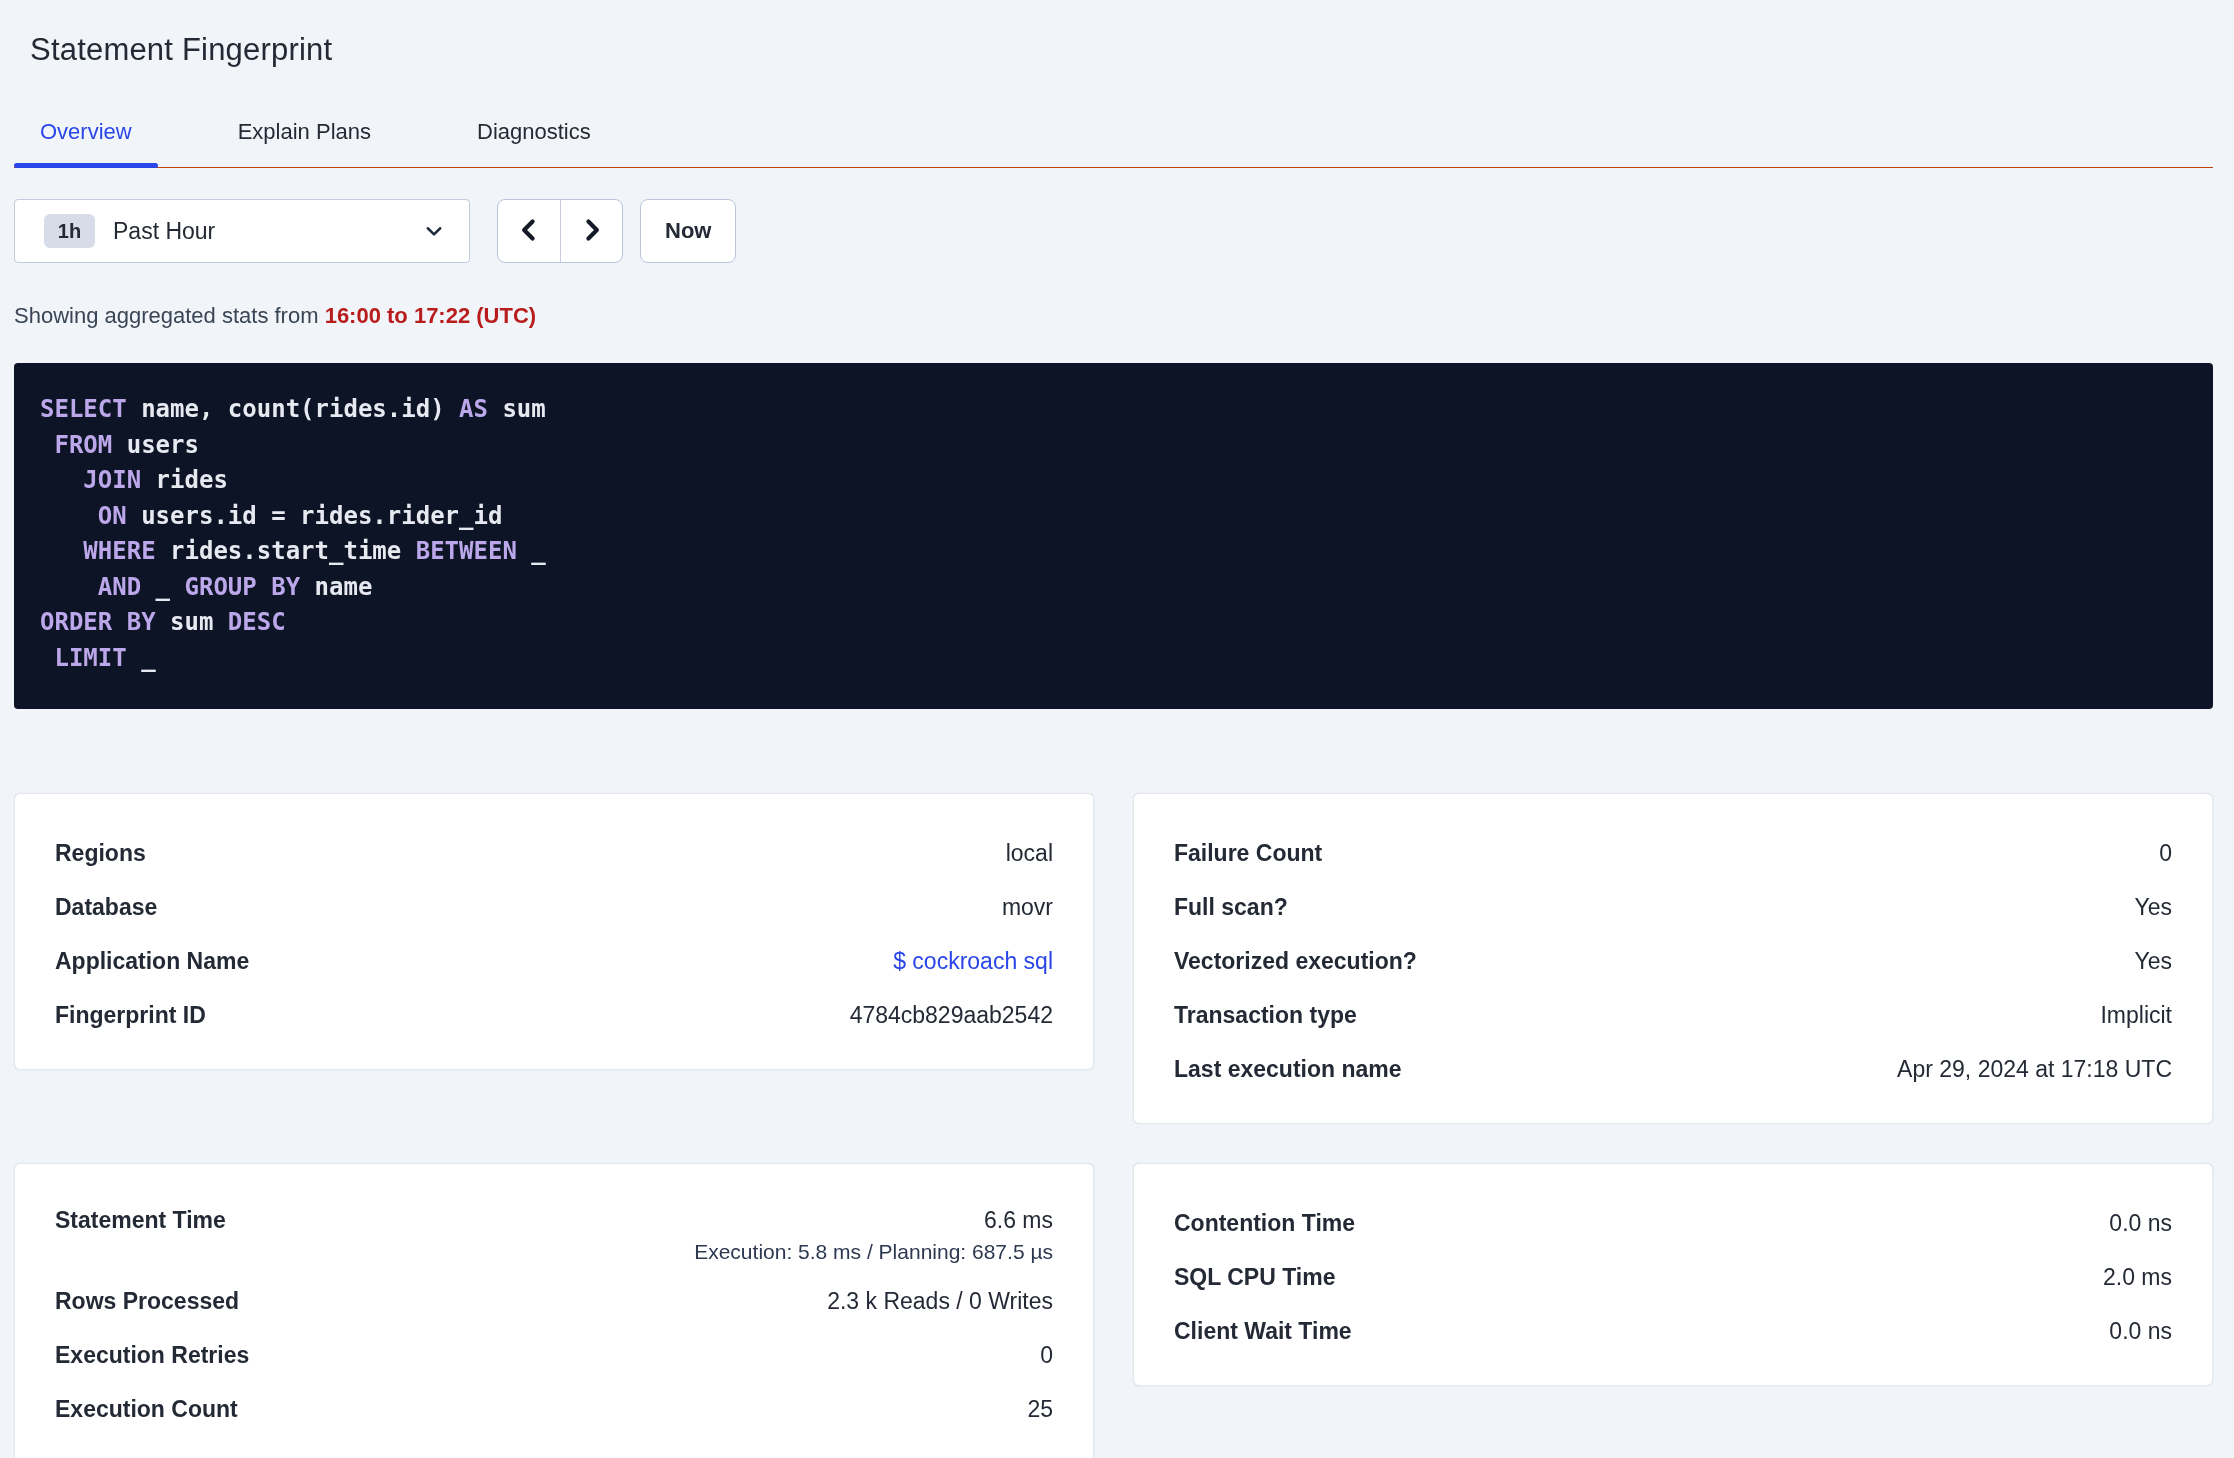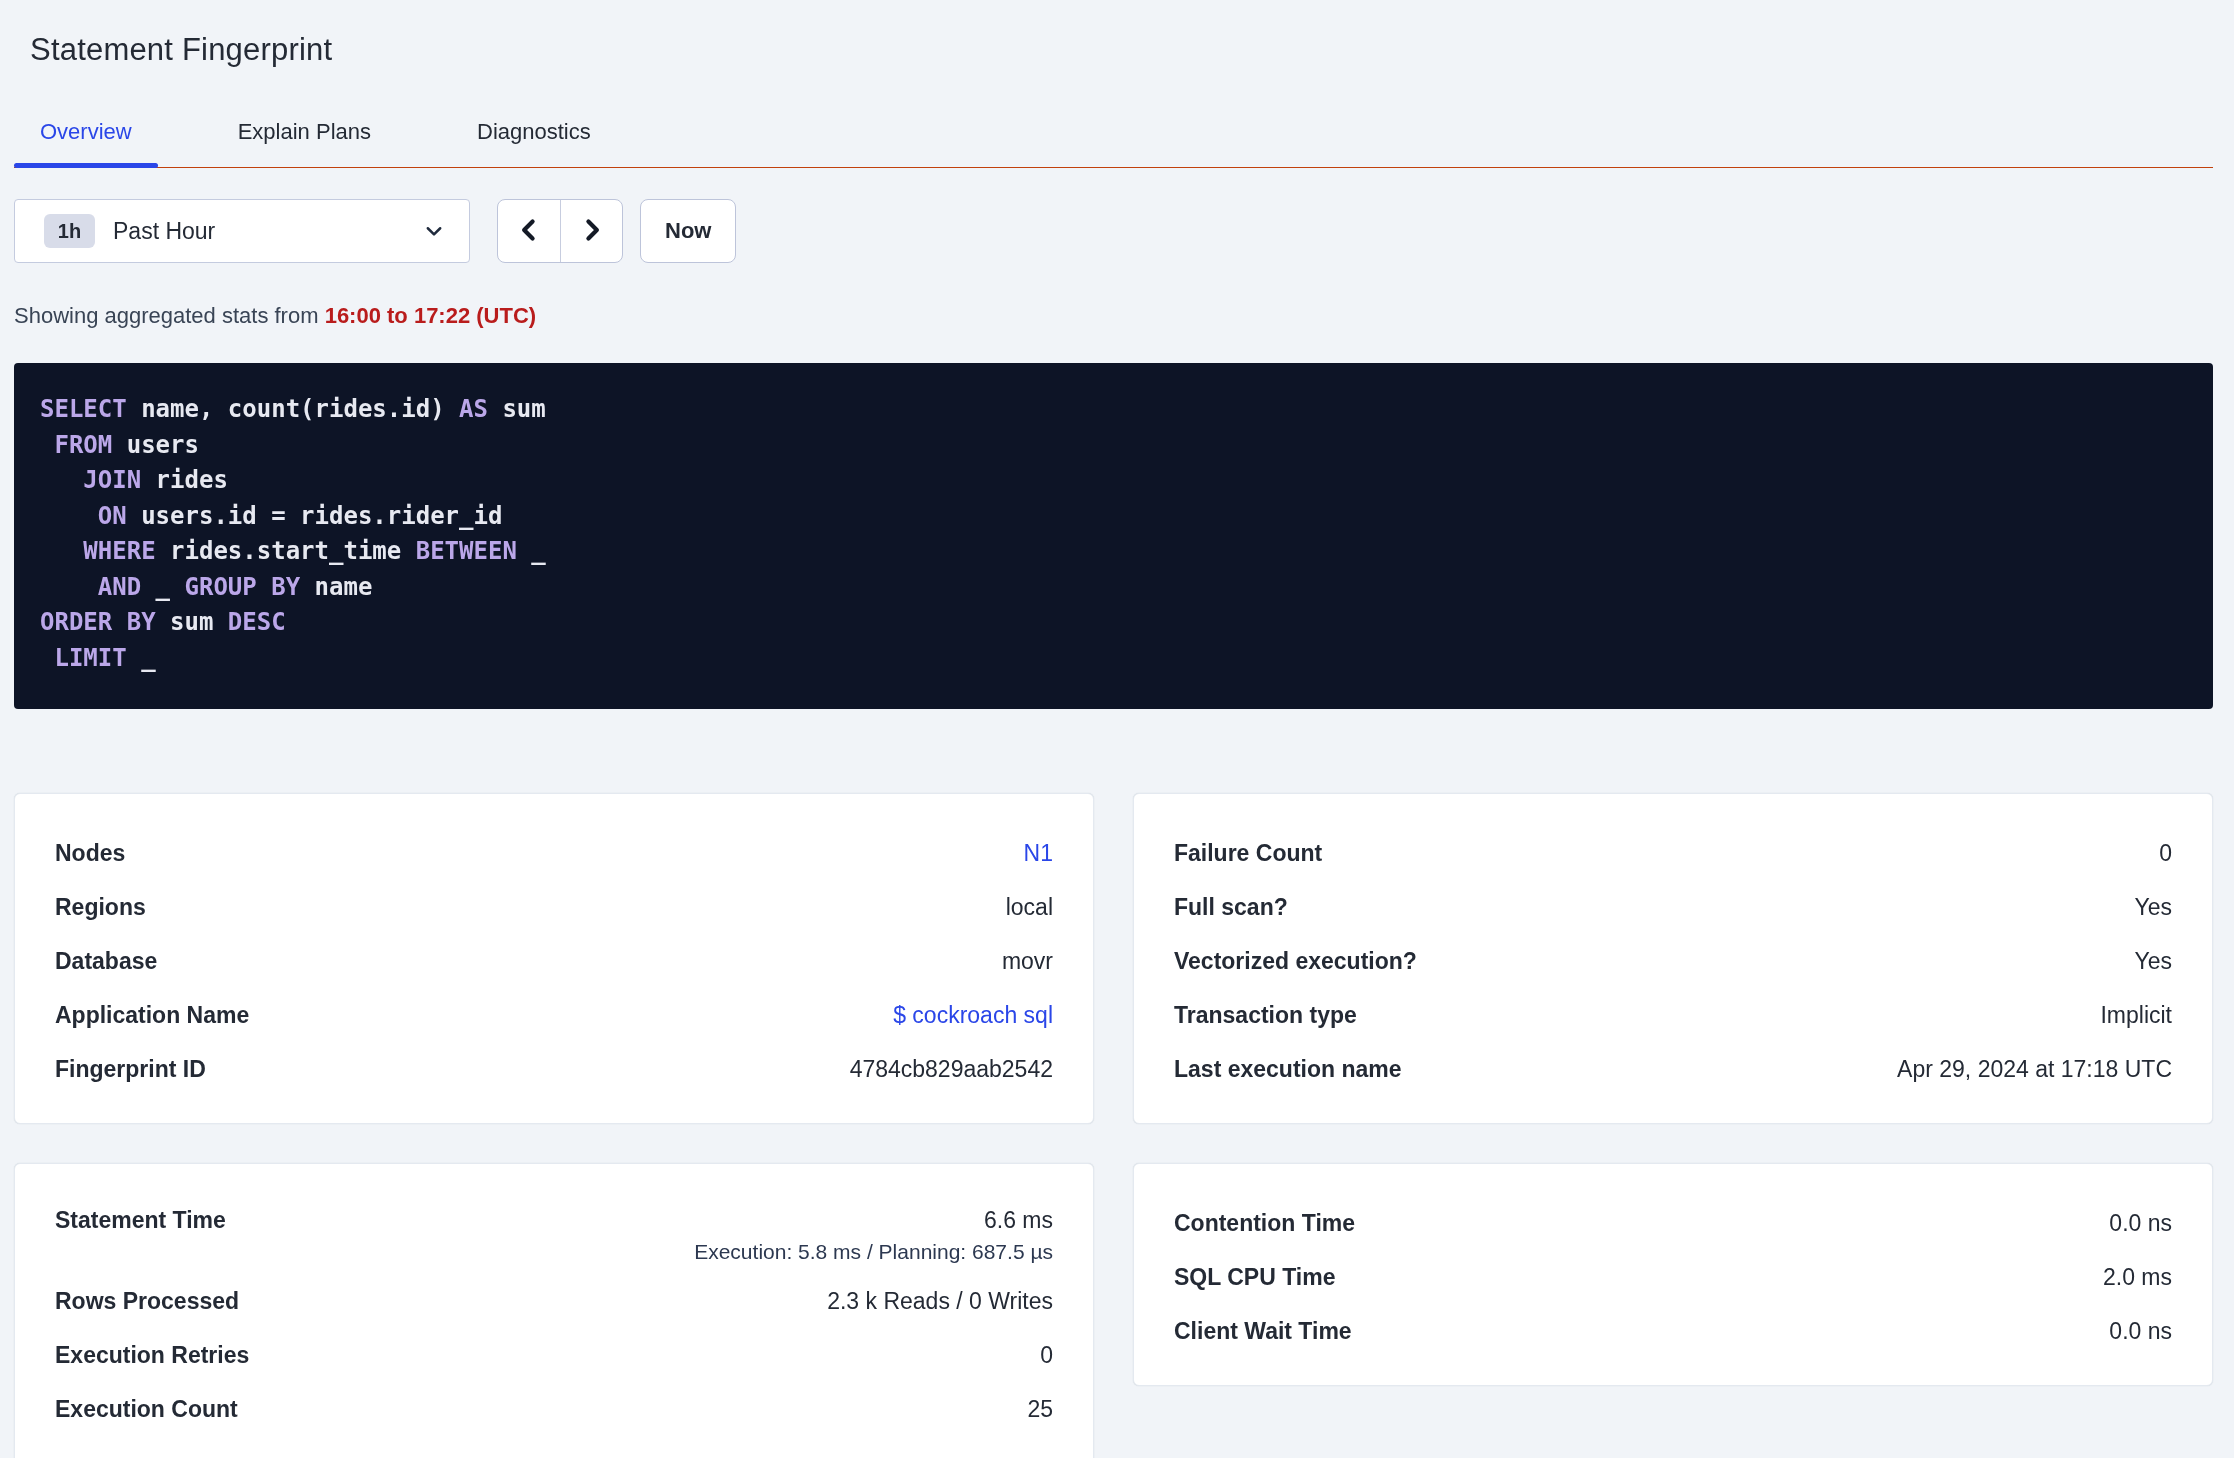--- a/index.html
+++ b/index.html
@@ -116,24 +116,20 @@
   </p>
 
   <div class="sql-box">
     <pre class="sql-pre"><div><span class="kw">SELECT</span><span> name, count(rides.id) </span><span class="kw">AS</span><span> sum</span></div><div><span> </span><span class="kw">FROM</span><span> users</span></div><div><span>   </span><span class="kw">JOIN</span><span> rides</span></div><div><span>    </span><span class="kw">ON</span><span> users.id = rides.rider_id</span></div><div><span>   </span><span class="kw">WHERE</span><span> rides.start_time </span><span class="kw">BETWEEN</span><span> _</span></div><div><span>    </span><span class="kw">AND</span><span> _ </span><span class="kw">GROUP BY</span><span> name</span></div><div><span class="kw">ORDER BY</span><span> sum </span><span class="kw">DESC</span></div><div><span> </span><span class="kw">LIMIT</span><span> _</span></div></pre>
   </div>
 
   <div class="cards">
 
     <div class="card">
       <div class="row">
-        <span class="stat-label">Nodes</span>
-        <span class="stat-value link">N1</span>
-      </div>
-      <div class="row">
         <span class="stat-label">Regions</span>
         <span class="stat-value">local</span>
       </div>
       <div class="row">
         <span class="stat-label">Database</span>
         <span class="stat-value">movr</span>
       </div>
       <div class="row">
         <span class="stat-label">Application Name</span>
         <span class="stat-value link">$ cockroach sql</span>

